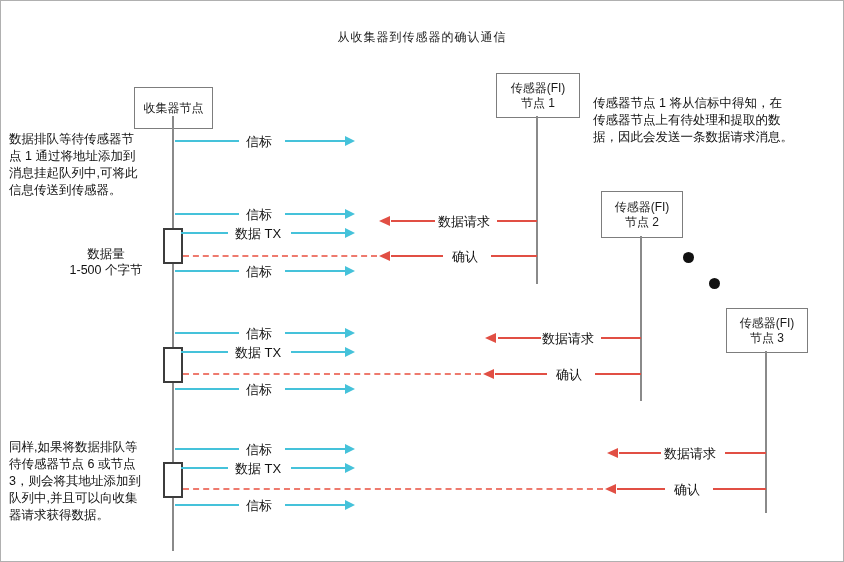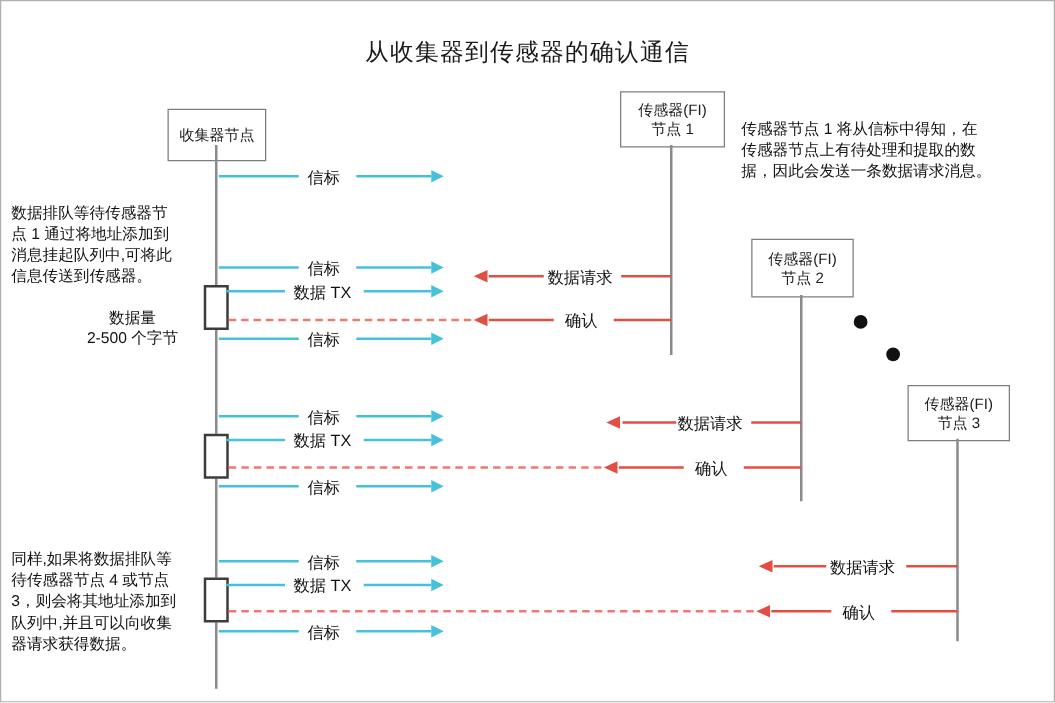--- a/index.html
+++ b/index.html
@@ -10,21 +10,21 @@
     --ink:#1a1a1a;
   }
   html,body{margin:0;padding:0;background:#fff;}
   #stage{
     position:relative;width:844px;height:562px;box-sizing:border-box;
     border:1px solid #b0b0b0;background:#fff;overflow:hidden;
     font-family:"Liberation Sans", sans-serif;color:var(--ink);
   }
   .title{
     position:absolute;top:28px;left:0;width:100%;text-align:center;
-    font-size:19px;letter-spacing:1px;color:var(--ink);
+    font-size:12px;letter-spacing:1px;color:var(--ink);
   }
   .box{
     position:absolute;background:#fff;border:1px solid #7d7d7d;
     display:flex;align-items:center;justify-content:center;text-align:center;
     font-size:12px;line-height:15px;white-space:pre-line;
   }
   .lifeline{position:absolute;width:2px;background:var(--gray);}
   .qrect{position:absolute;width:16px;height:32px;background:#fff;border:2px solid #3c3c3c;}
   .cline{position:absolute;height:2px;background:var(--cyan);}
   .rline{position:absolute;height:2px;background:var(--red);}
@@ -38,31 +38,31 @@
   .dot{position:absolute;width:11px;height:11px;border-radius:50%;background:#111;}
   .watermark{position:absolute;right:10px;top:533px;font-size:19px;color:#c9e6b4;letter-spacing:.5px;}
 </style>
 </head>
 <body>
 
 <div id="stage">
 
   <div class="title">从收集器到传感器的确认通信</div>
 
-  <div class="note" style="left:8px;top:130px;width:140px;margin-top:31px;">数据排队等待传感器节
+  <div class="note" style="left:8px;top:130px;width:140px;">数据排队等待传感器节
 点 1 通过将地址添加到
 消息挂起队列中,可将此
 信息传送到传感器。</div>
   <div class="note" style="left:592px;top:66px;width:246px;margin-top:28px;">传感器节点 1 将从信标中得知，在
 传感器节点上有待处理和提取的数
 据，因此会发送一条数据请求消息。</div>
   <div class="note" style="left:55px;top:245px;width:100px;text-align:center;line-height:16px;">数据量
-2-500 个字节</div>
+1-500 个字节</div>
   <div class="note" style="left:8px;top:438px;width:142px;">同样,如果将数据排队等
-待传感器节点 4 或节点
+待传感器节点 6 或节点
 3，则会将其地址添加到
 队列中,并且可以向收集
 器请求获得数据。</div>
 
   <div class="box" style="left:133px;top:75px;width:77px;height:40px;margin-top:11px;">收集器节点</div>
   <div class="box" style="left:495px;top:72px;width:82px;height:43px;">传感器(FI)
 节点 1</div>
   <div class="box" style="left:600px;top:190px;width:80px;height:45px;">传感器(FI)
 节点 2</div>
   <div class="box" style="left:725px;top:307px;width:80px;height:43px;">传感器(FI)

